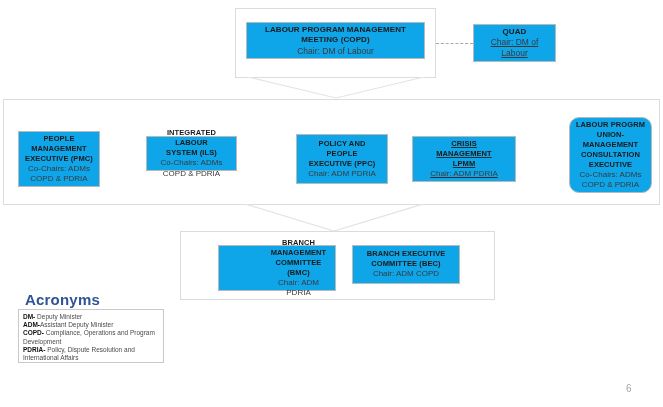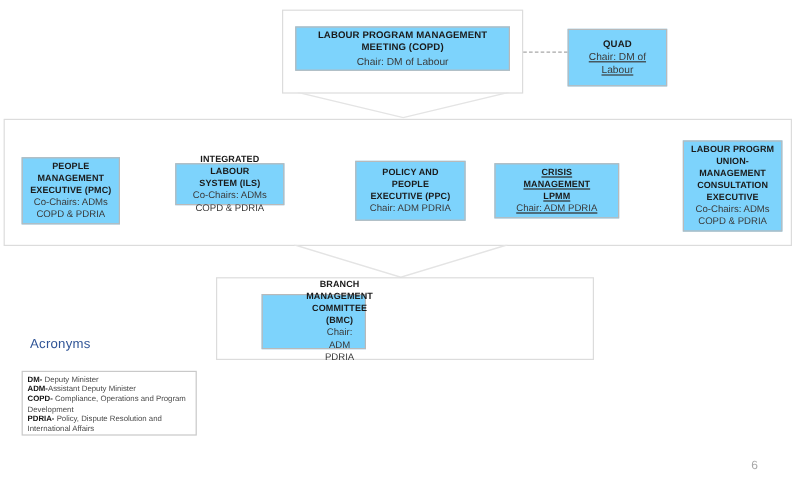--- a/index.html
+++ b/index.html
@@ -7,21 +7,21 @@
     width:663px;height:407px;background:#ffffff;
     font-family:"Liberation Sans", sans-serif;
     color:#2b2b2b;overflow:hidden;position:relative;
   }
   .canvas{position:absolute;left:0;top:0;width:663px;height:407px;}
 
   
   .node{
     position:absolute;
     border:1px solid #b9b9b9;
-    background:#7dd3fc;
+    background:#0ea5e9;
     box-sizing:border-box;
     display:flex;flex-direction:column;
     align-items:center;justify-content:center;
     text-align:center;
     padding:2px 3px;
   }
   .node .ttl{
     font-weight:bold;
     font-size:7.5px;
     line-height:10px;
@@ -40,50 +40,50 @@
     background:transparent;
     box-sizing:border-box;
   }
 
   
   #grp-top{left:235px;top:8px;width:201px;height:70px;}
   #node-lpmm{left:246px;top:22px;width:179px;height:37px;}
   #node-lpmm .ttl{font-size:8px;line-height:10.5px;}
   #node-lpmm .sub{font-size:8.5px;}
 
-  #node-quad{left:473px;top:24px;width:83px;height:48px;}
+  #node-quad{left:473px;top:24px;width:83px;height:38px;}
   #node-quad .ttl{font-size:8px;}
   #node-quad .sub{font-size:8.5px;line-height:11px;text-decoration:underline;}
 
   .dashline{
     position:absolute;left:436px;top:43px;width:37px;height:0;
     border-top:1px dashed #a8a8a8;
   }
 
   
   .chev{position:absolute;}
   .chev svg{display:block;}
 
   
   #grp-mid{left:3px;top:99px;width:657px;height:106px;}
   #node-pmc{left:18px;top:131px;width:82px;height:56px;}
   #node-ils{left:146px;top:136px;width:91px;height:35px;}
   #node-ppc{left:296px;top:134px;width:92px;height:50px;align-items:center;}
   #node-cmt{left:412px;top:136px;width:104px;height:46px;text-decoration:underline;}
-  #node-lpumcc{left:569px;top:117px;width:83px;height:76px;}
+  #node-lpumcc{left:569px;top:117px;width:83px;height:76px;border-radius:10px;}
 
   
   #grp-bot{left:180px;top:231px;width:315px;height:69px;}
-  #node-bmc{left:218px;top:245px;width:87px;height:46px;padding-left:46px;}
+  #node-bmc{left:218px;top:245px;width:118px;height:46px;padding-left:46px;}
   #node-bec{left:352px;top:245px;width:108px;height:39px;}
 
   
   #acro-title{
-    position:absolute;left:25px;top:281px;
-    font-size:11px;font-weight:normal;color:#2f5496;
+    position:absolute;left:25px;top:291px;
+    font-size:15px;font-weight:bold;color:#2f5496;
     letter-spacing:.2px;
   }
   #acro-box{
     position:absolute;left:18px;top:309px;width:146px;height:54px;
     border:1px solid #c9c9c9;background:#ffffff;box-sizing:border-box;
     padding:3px 4px;
   }
   #acro-box .line{
     font-size:6.5px;line-height:8.2px;color:#4a4a4a;
     text-align:left;
@@ -172,20 +172,25 @@
 
   <div class="group" id="grp-bot"></div>
 
   <div class="node" id="node-bmc">
     <div class="ttl">BRANCH</div>
     <div class="ttl">MANAGEMENT</div>
     <div class="ttl">COMMITTEE (BMC)</div>
     <div class="sub">Chair: ADM PDRIA</div>
   </div>
 
+  <div class="node" id="node-bec">
+    <div class="ttl">BRANCH EXECUTIVE</div>
+    <div class="ttl">COMMITTEE (BEC)</div>
+    <div class="sub">Chair: ADM COPD</div>
+  </div>
 
   <div id="acro-title">Acronyms</div>
 
   <div id="acro-box">
     <div class="line">
       <b>DM-</b><span> Deputy Minister</span>
     </div>
     <div class="line">
       <b>ADM-</b><span>Assistant  Deputy Minister</span>
     </div>

